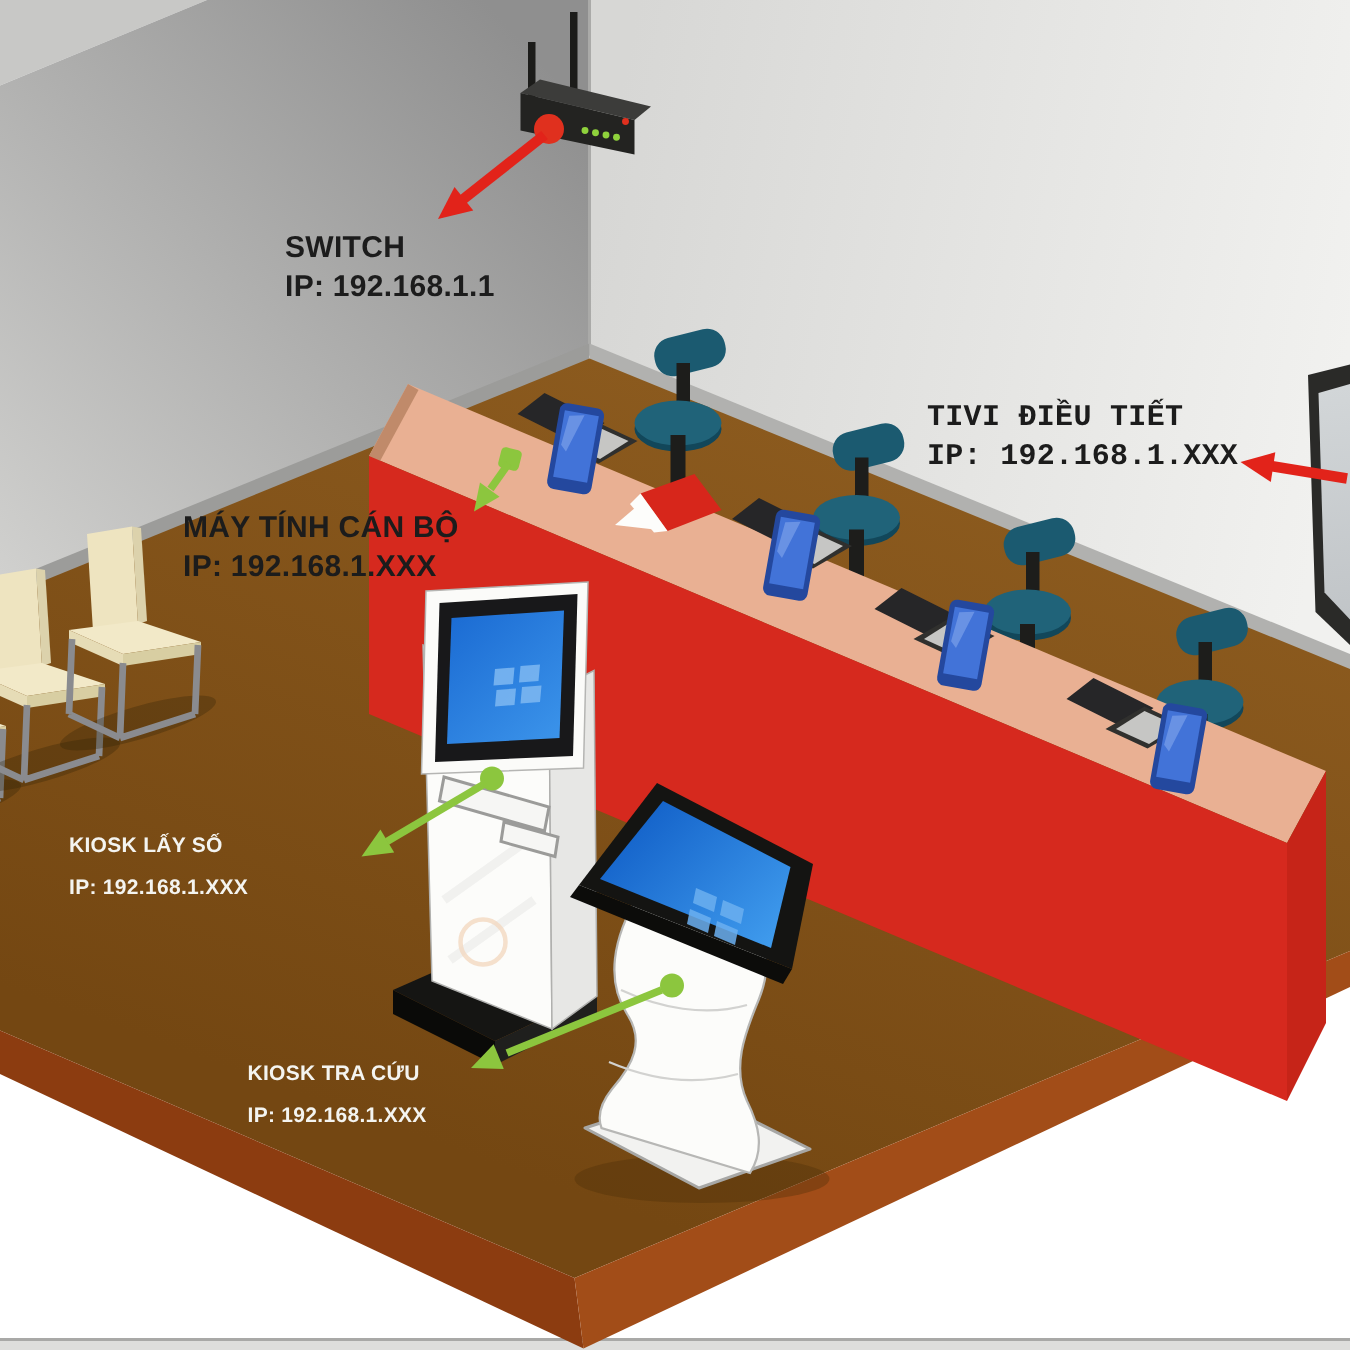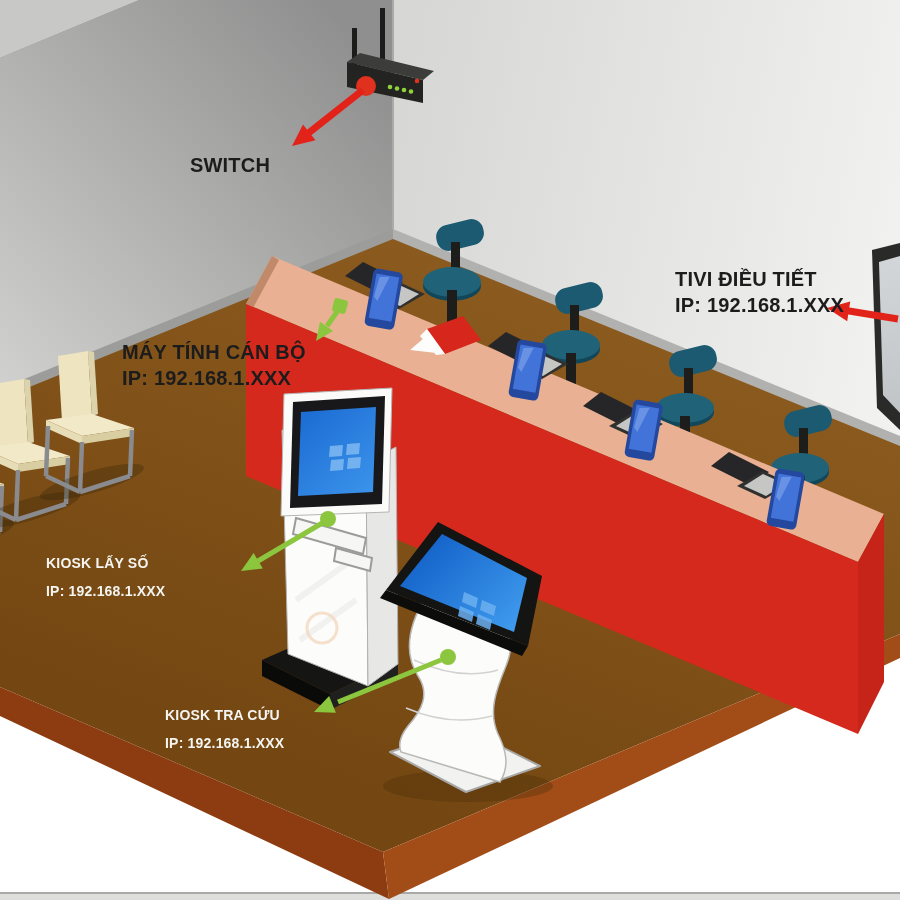--- a/index.html
+++ b/index.html
@@ -264,28 +264,29 @@
     <g>
       <circle cx="448" cy="657" r="8" fill="#8cc63e"></circle>
       <line x1="441" y1="660" x2="338" y2="702" stroke="#8cc63e" stroke-width="5"></line>
       <polygon points="314,712 329.1,696.1 335.9,712.7" fill="#8cc63e"></polygon>
     </g>
   </g>
 </svg>
 
   <div class="label label-dark s20" style="left:190px;top:152px;">
     <div>SWITCH</div>
+    <div>IP: 192.168.1.1</div>
   </div>
 
   <div class="label label-dark s20" style="left:122px;top:318px;margin-top:21px;">
     <div>MÁY TÍNH CÁN BỘ</div>
     <div>IP: 192.168.1.XXX</div>
   </div>
 
-  <div class="label label-dark s20" style="left:675px;top:266px;">
+  <div class="label label-dark s20" style="left:618px;top:266px;font-family:Liberation Mono, monospace;">
     <div>TIVI ĐIỀU TIẾT</div>
     <div>IP: 192.168.1.XXX</div>
   </div>
 
   <div class="label label-light s21" style="left:46px;top:549px;">
     <div>KIOSK LẤY SỐ</div>
     <div>IP: 192.168.1.XXX</div>
   </div>
 
   <div class="label label-light s21" style="left:165px;top:701px;">

